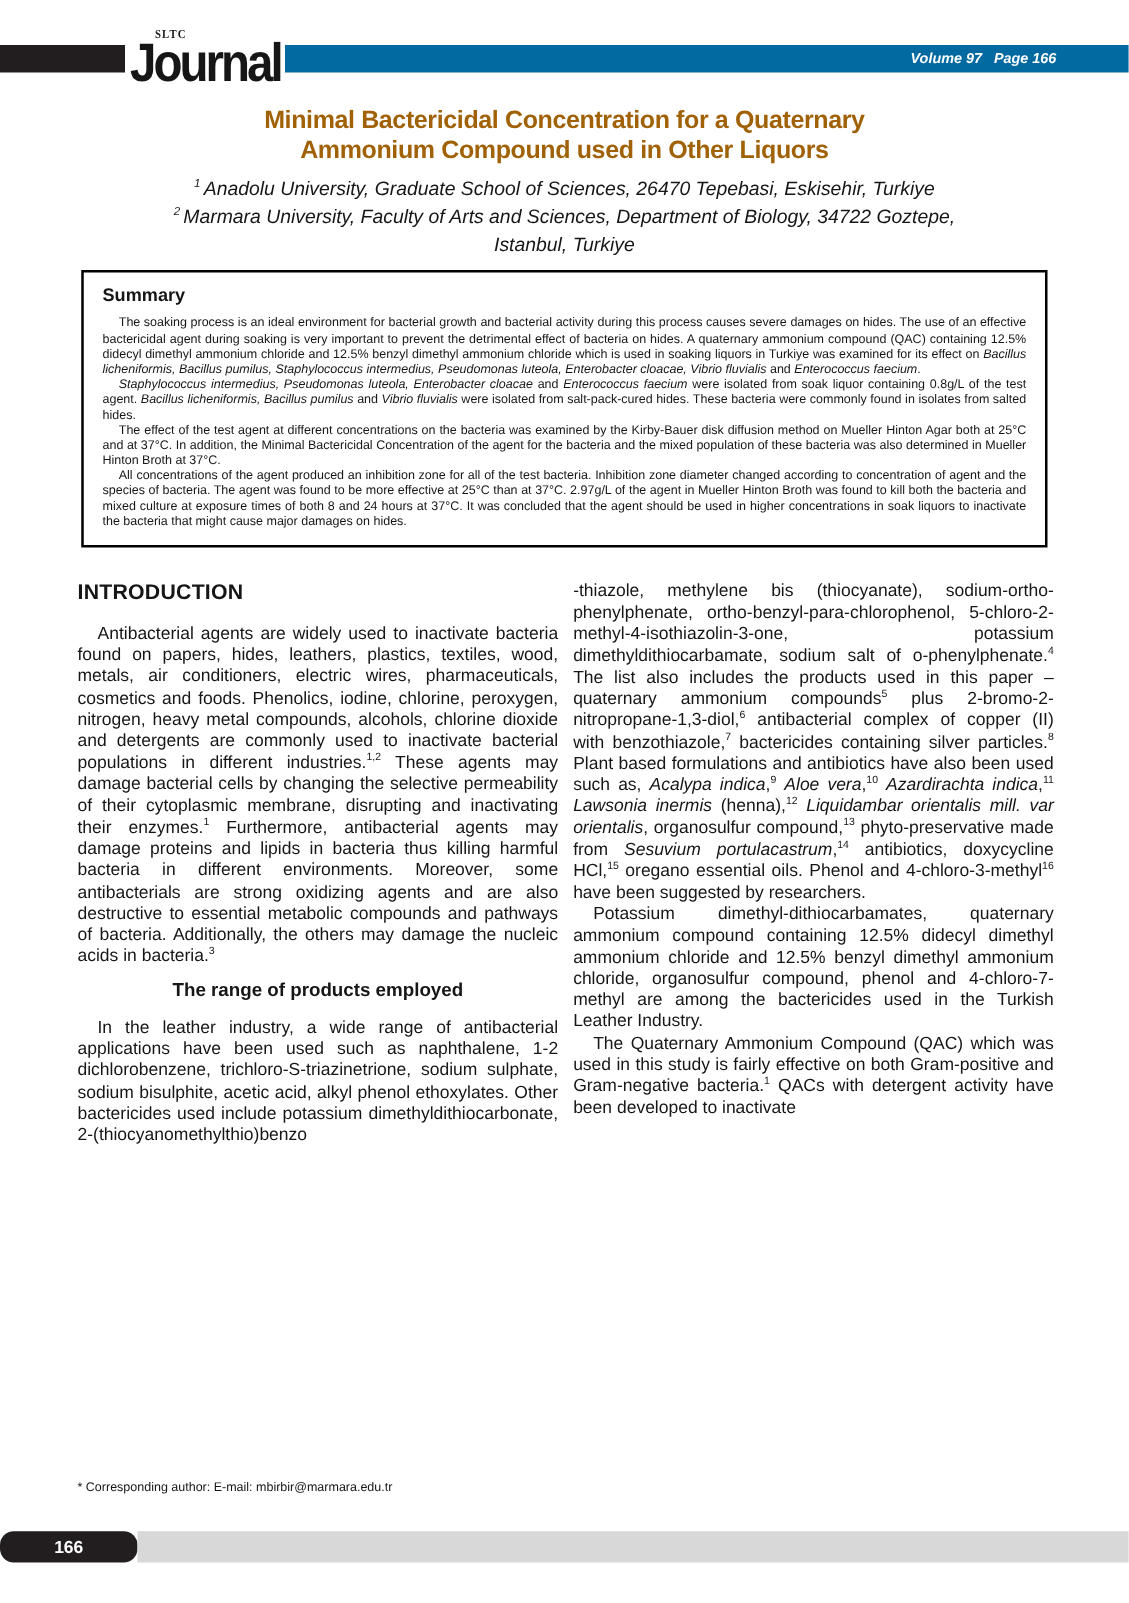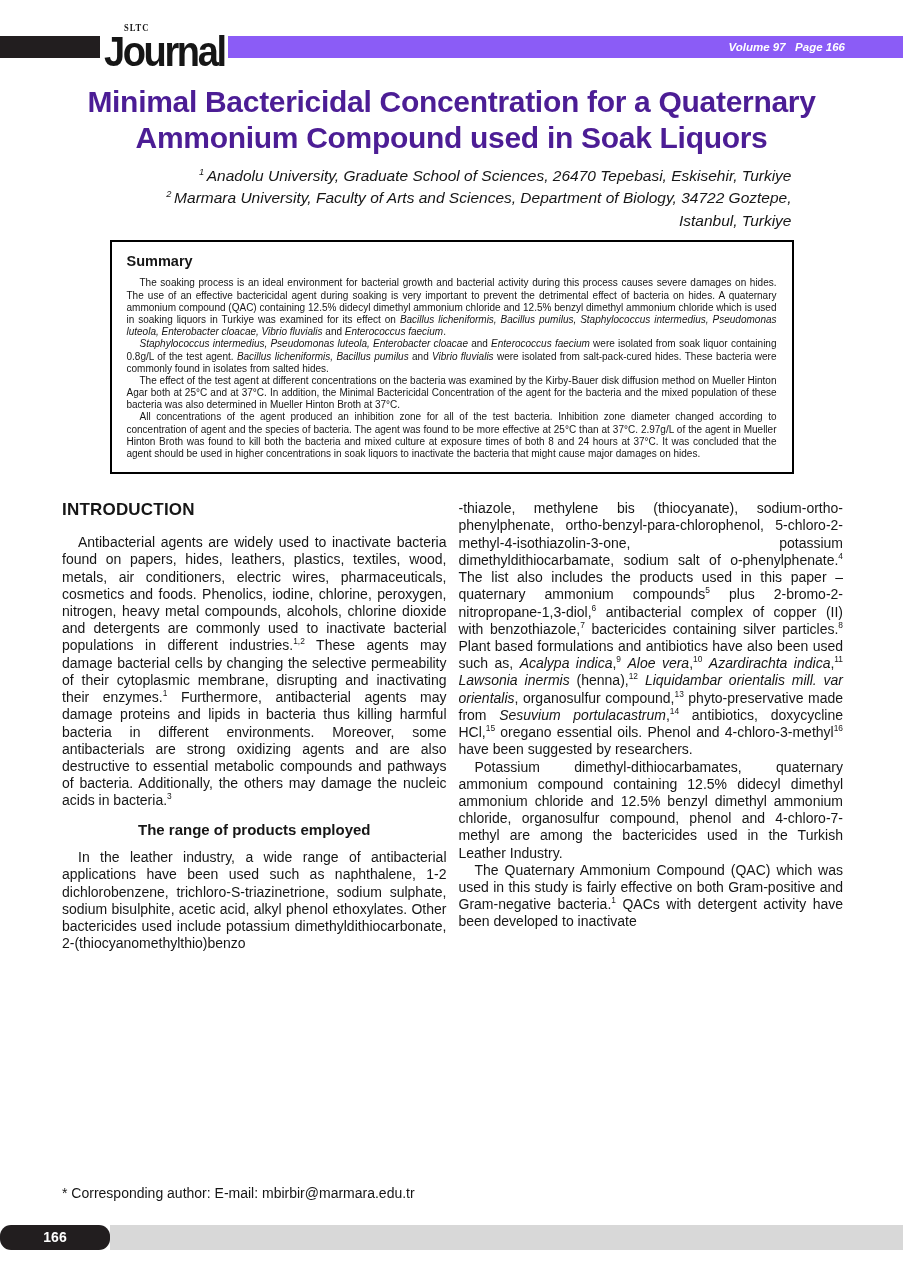--- a/index.html
+++ b/index.html
@@ -6,71 +6,71 @@
   html,body { background:#ffffff; }
   body {
     width:903px; height:1282px; position:relative; overflow:hidden;
     font-family:"Liberation Sans","DejaVu Sans",sans-serif;
     color:#161616;
   }
   sup { font-size:0.6em; line-height:0; vertical-align:super; }
 
   
   .bar-left  { position:absolute; left:0;   top:36px; width:100px; height:22px; background:#221e1f; }
-  .bar-right { position:absolute; left:228px; top:36px; width:675px; height:22px; background:#8b5cf6;
+  .bar-right { position:absolute; left:228px; top:36px; width:675px; height:22px; background:#0369a1;
                display:flex; align-items:center; justify-content:flex-end; padding-right:58px; }
   .volume-info { color:#ffffff; font-size:11.5px; font-weight:bold; font-style:italic; white-space:pre; }
   .logo { position:absolute; left:104px; top:23px; transform:scale(0.95,1.08); transform-origin:left top; }
   .logo-sltc { font-family:"Liberation Serif","DejaVu Serif",serif; font-size:9px; font-weight:bold;
                letter-spacing:1px; margin-left:21px; line-height:1; color:#161616; }
   .logo-name { font-size:40px; font-weight:bold; letter-spacing:-2.5px; line-height:0.88; color:#161616; }
 
   
   .content { position:absolute; top:84px; left:0; width:903px; }
-  .title { text-align:center; font-size:30px; font-weight:bold; line-height:1.2; letter-spacing:-0.3px; color:#4c1d95; }
+  .title { text-align:center; font-size:20px; font-weight:bold; line-height:1.2; letter-spacing:-0.3px; color:#a16207; }
   .authors { text-align:center; font-weight:bold; font-size:16px; margin-top:13px; letter-spacing:0.1px; }
-  .affiliations { text-align:right; font-style:italic; font-size:15.5px; margin-top:9px; line-height:1.45; }
+  .affiliations { text-align:center; font-style:italic; font-size:15.5px; margin-top:9px; line-height:1.45; }
   .affil { max-width:680px; margin:0 auto; }
 
   
-  .summary-box { width:684px; margin:8px auto 0; border:2px solid #000; padding:11px 15px 12px; }
+  .summary-box { width:773px; margin:8px auto 0; border:2px solid #000; padding:11px 15px 12px; }
   .summary-heading { font-size:14.5px; font-weight:bold; margin-bottom:8px; }
   .summary-box p { font-size:10px; line-height:1.22; text-align:justify; text-indent:13px; }
 
   
   .intro { margin:26px 60px 0 62px; display:flex; gap:12px; }
   .col { width:385px; text-align:justify; font-size:14px; line-height:1.23; }
   .intro-heading { font-size:17px; font-weight:bold; margin-bottom:13px; text-align:left; letter-spacing:0.2px; }
   .sub-heading { font-size:15px; font-weight:bold; margin:11px 0 10px; text-align:center; }
   .col p { text-indent:16px; }
   .col p.no-indent { text-indent:0; }
 
   
-  .footnote { position:absolute; left:62px; top:1185px; font-size:14px; }
+  .footnote { position:absolute; left:62px; top:1185px; font-size:10px; }
   .footer-black { position:absolute; left:0; top:1225px; width:110px; height:25px; background:#221e1f;
                   color:#fff; font-weight:bold; font-size:14px; text-align:center; line-height:25px;border-radius:11px; }
   .footer-gray  { position:absolute; left:110px; top:1225px; width:793px; height:25px; background:#d8d8d8; }
 </style>
 </head>
 <body>
 
 <div class="bar-left"></div>
 <div class="logo">
   <div class="logo-sltc">SLTC</div>
   <div class="logo-name">Journal</div>
 </div>
 <div class="bar-right">
   <span class="volume-info">Volume 97   Page 166</span>
 </div>
 
 <div class="content">
 
   <h1 class="title">
     <span style="display:block">Minimal Bactericidal Concentration for a Quaternary</span>
-    <span style="display:block">Ammonium Compound used in Soak Liquors</span>
+    <span style="display:block">Ammonium Compound used in Other Liquors</span>
   </h1>
 
 
   <div class="affiliations">
     <div class="affil"><sup>1 </sup><span>Anadolu University, Graduate School of Sciences, 26470 Tepebasi, Eskisehir, Turkiye</span></div>
     <div class="affil"><sup>2 </sup><span>Marmara University, Faculty of Arts and Sciences, Department of Biology, 34722 Goztepe, Istanbul, Turkiye</span></div>
   </div>
 
   <div class="summary-box">
     <div class="summary-heading">Summary</div>

